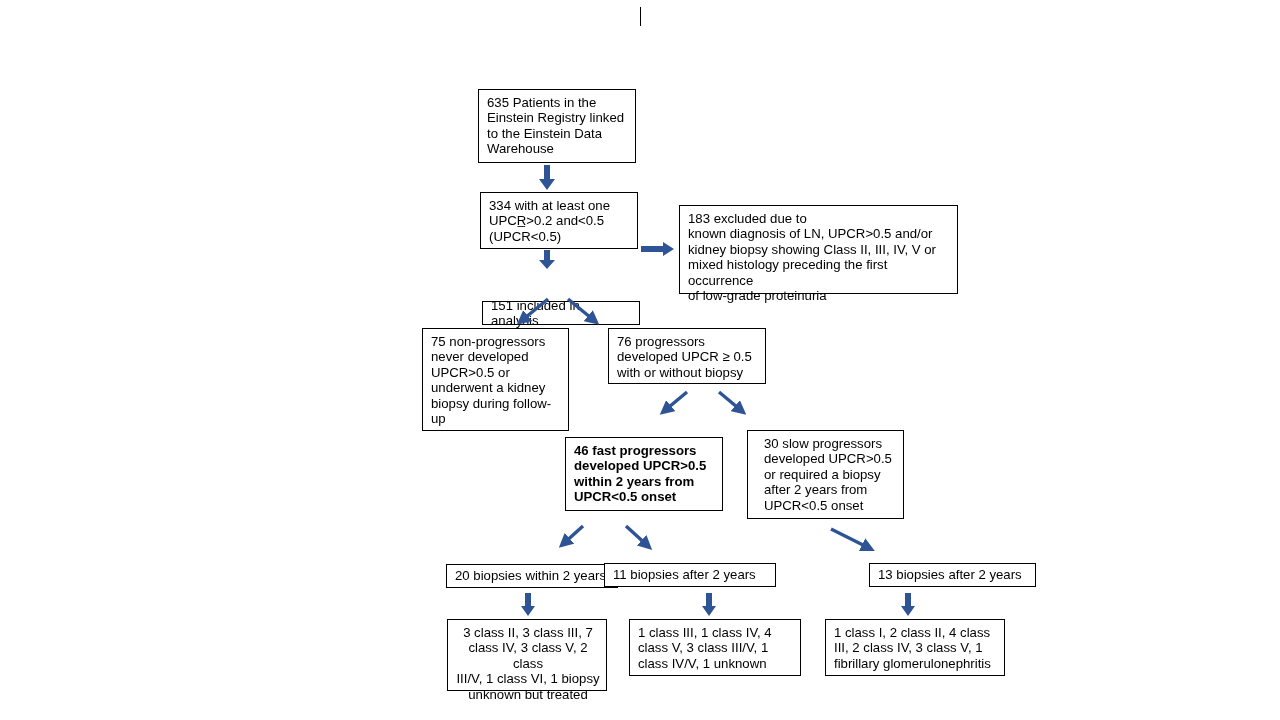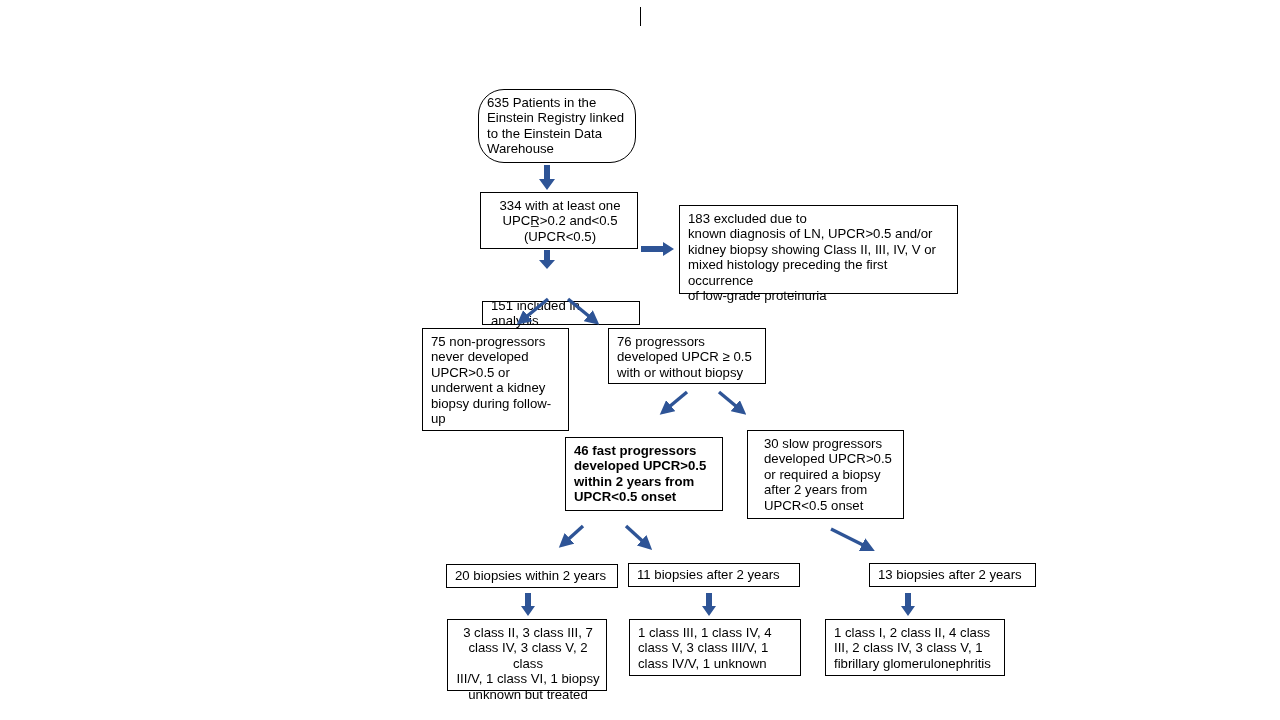--- a/index.html
+++ b/index.html
@@ -55,26 +55,26 @@
   .arrow {
     position: absolute;
   }
   .arrow svg { display: block; overflow: visible; }
 </style>
 </head>
 <body>
 
 <div id="figure-title"><span class="caret"></span></div>
 
-<div class="flow-box" style="left:478px; top:89px; width:158px; height:74px;border-radius:26px;">635 Patients in the
+<div class="flow-box" style="left:478px; top:89px; width:158px; height:74px;">635 Patients in the
 Einstein Registry linked
 to the Einstein Data
 Warehouse</div>
 
-<div class="flow-box" style="left:480px; top:192px; width:158px; height:57px;text-align:center;">334 with at least one
+<div class="flow-box" style="left:480px; top:192px; width:158px; height:57px;">334 with at least one
 UPCR̲&gt;0.2 and&lt;0.5
 (UPCR&lt;0.5)</div>
 
 <div class="flow-box" style="left:679px; top:205px; width:279px; height:89px;">183 excluded due to
 known diagnosis of LN,  UPCR&gt;0.5 and/or
 kidney biopsy showing Class II, III, IV, V or
 mixed histology preceding the first occurrence
 of low-grade proteinuria</div>
 
 <div class="flow-box single" style="left:482px; top:269px; width:158px; height:24px;margin-top:32px;">151 included in analysis</div>
@@ -96,21 +96,21 @@
 UPCR&lt;0.5 onset</div>
 
 <div class="flow-box" style="left:747px; top:430px; width:157px; height:89px;padding-left:16px;">30 slow progressors
 developed UPCR&gt;0.5
 or required a biopsy
 after 2 years from
 UPCR&lt;0.5 onset</div>
 
 <div class="flow-box single" style="left:446px; top:564px; width:172px; height:24px;">20 biopsies within 2 years</div>
 
-<div class="flow-box single" style="left:628px; top:563px; width:172px; height:24px;">11 biopsies after 2 years</div>
+<div class="flow-box single" style="left:604px; top:563px; width:172px; height:24px;">11 biopsies after 2 years</div>
 
 <div class="flow-box single" style="left:825px; top:563px; width:167px; height:24px;margin-left:44px;">13 biopsies after 2 years</div>
 
 <div class="flow-box" style="left:447px; top:619px; width:160px; height:72px;text-align:center;">3 class II, 3 class III, 7
 class IV, 3 class V, 2 class
 III/V, 1 class VI, 1 biopsy
 unknown but treated</div>
 
 <div class="flow-box" style="left:629px; top:619px; width:172px; height:57px;">1 class III, 1 class IV, 4
 class V, 3 class III/V, 1

